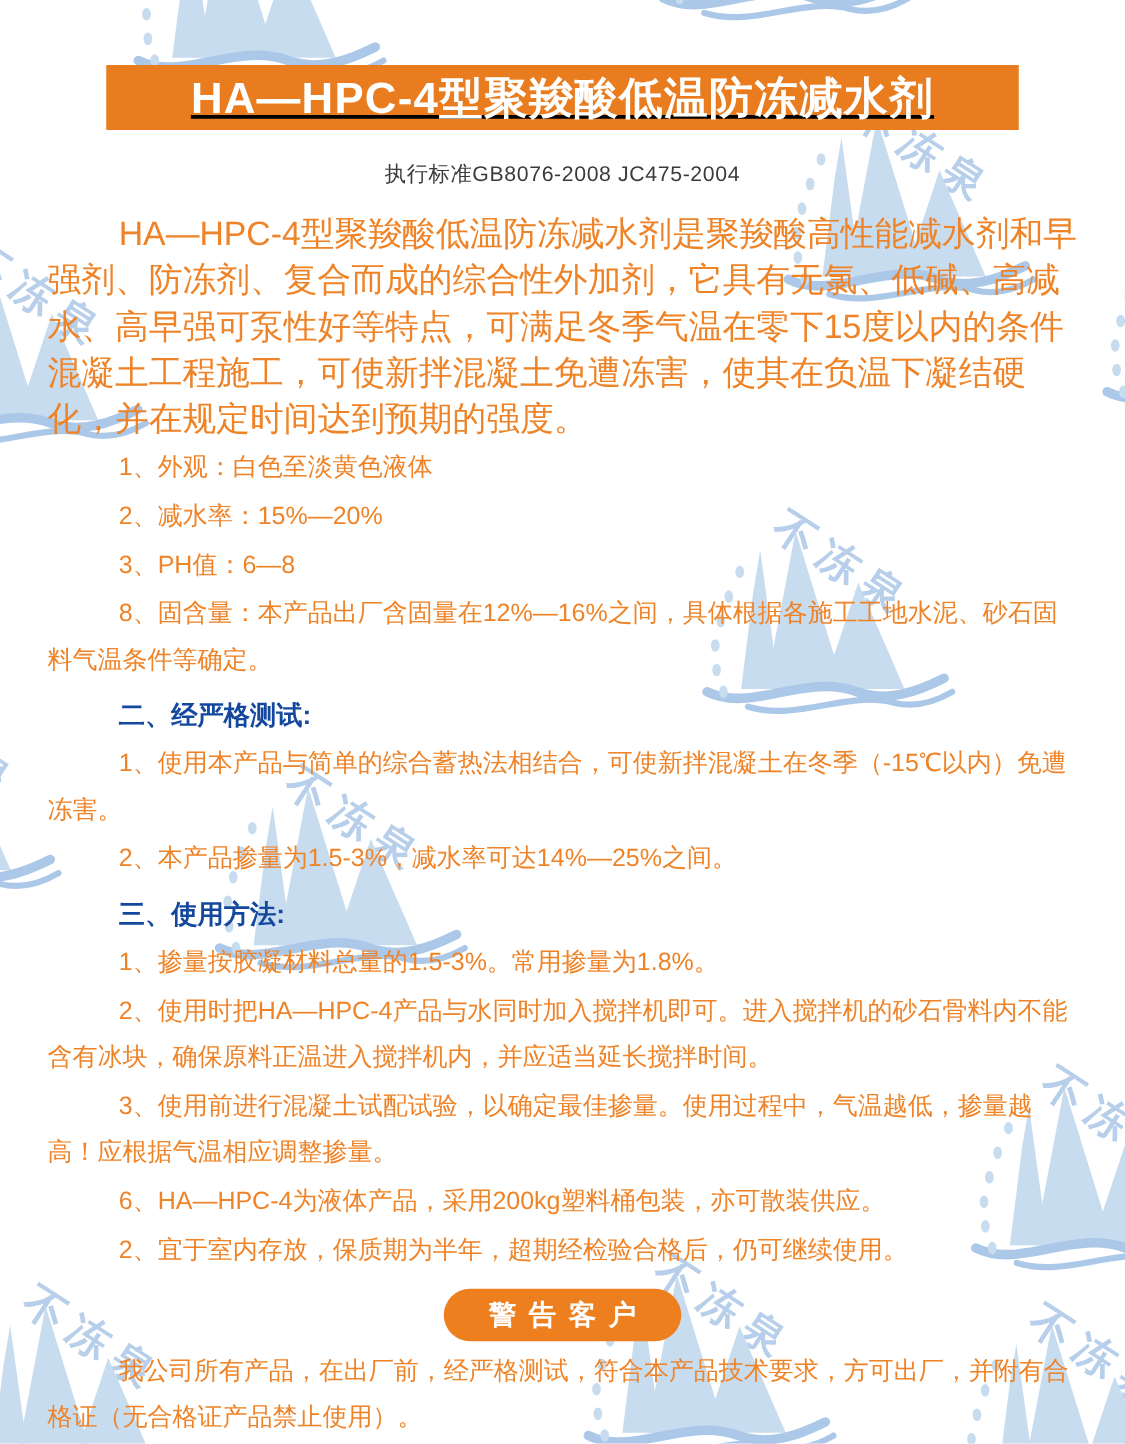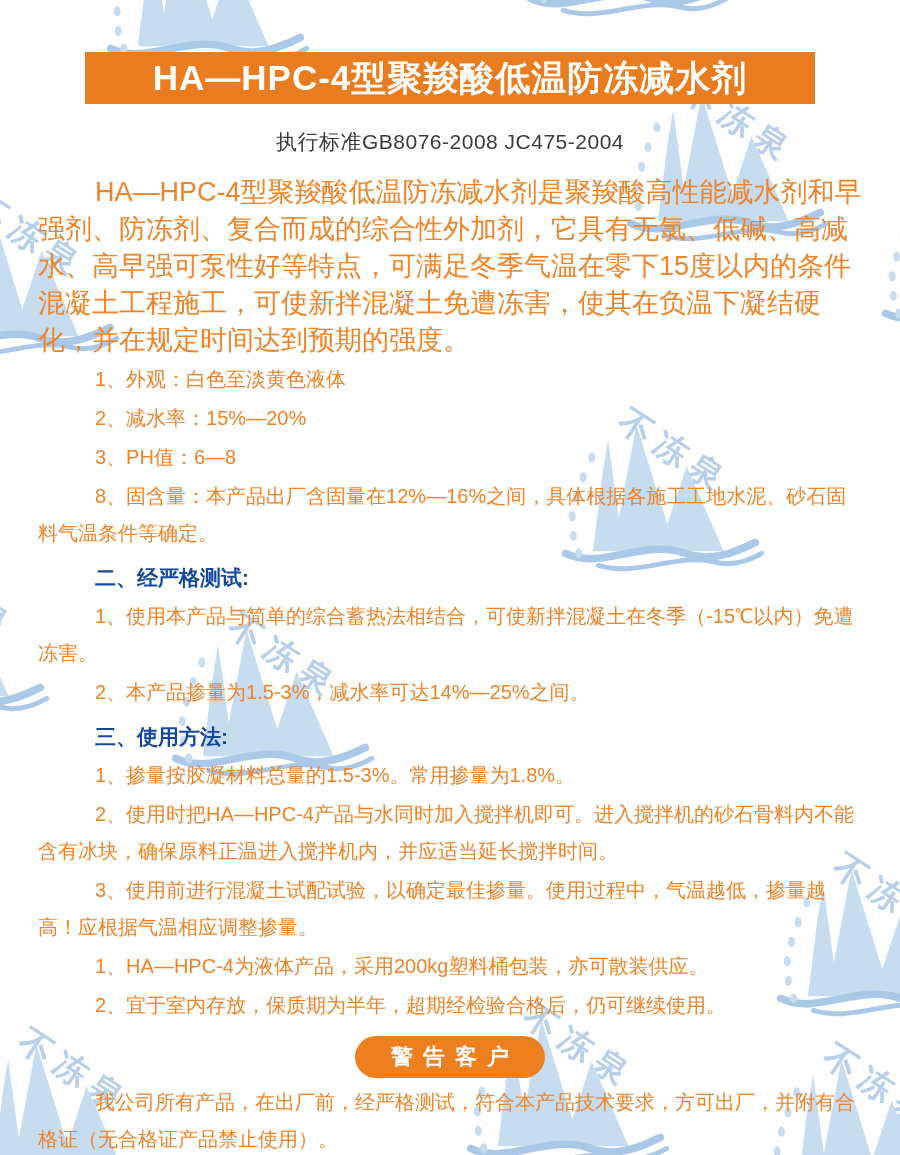--- a/index.html
+++ b/index.html
@@ -28,33 +28,34 @@
     padding: 0 38px;
   }
   .banner {
     margin: 52px auto 0 auto;
     width: 730px;
     height: 52px;
     background: var(--banner-bg, #E87C1E);
     display: flex;
     align-items: center;
     justify-content: center;
+    text-decoration: underline;
   }
   .banner h1 {
     color: #ffffff;
     font-size: 35px;
     font-weight: bold;
     letter-spacing: 1px;
     white-space: nowrap;
   }
   .standard {
     margin-top: 24px;
     text-align: center;
     color: var(--standard-text, #3B3B3B);
-    font-size: 21px;
+    font-size: 17px;
     letter-spacing: 0.5px;
   }
   .intro {
     margin-top: 18px;
     color: var(--body-text, #EF8327);
     font-size: 27px;
     line-height: 37px;
     text-indent: 57px;
   }
   .section-heading {
@@ -288,21 +289,21 @@
         <p class="item">2、减水率：15%—20%</p>
         <p class="item">3、PH值：6—8</p>
         <p class="item">8、固含量：本产品出厂含固量在12%—16%之间，具体根据各施工工地水泥、砂石固料气温条件等确定。</p>
         <div class="section-heading">二、经严格测试:</div>
         <p class="item">1、使用本产品与简单的综合蓄热法相结合，可使新拌混凝土在冬季（-15℃以内）免遭冻害。</p>
         <p class="item">2、本产品掺量为1.5-3%，减水率可达14%—25%之间。</p>
         <div class="section-heading">三、使用方法:</div>
         <p class="item">1、掺量按胶凝材料总量的1.5-3%。常用掺量为1.8%。</p>
         <p class="item">2、使用时把HA—HPC-4产品与水同时加入搅拌机即可。进入搅拌机的砂石骨料内不能含有冰块，确保原料正温进入搅拌机内，并应适当延长搅拌时间。</p>
         <p class="item">3、使用前进行混凝土试配试验，以确定最佳掺量。使用过程中，气温越低，掺量越高！应根据气温相应调整掺量。</p>
-        <p class="item">1、HA—HPC-4为液体产品，采用200kg塑料桶包装，亦可散装供应。</p>
+        <p class="item">6、HA—HPC-4为液体产品，采用200kg塑料桶包装，亦可散装供应。</p>
         <p class="item">2、宜于室内存放，保质期为半年，超期经检验合格后，仍可继续使用。</p>
       </div>
 
     <div class="btn-row">
       <button class="warning-btn">警告客户</button>
     </div>
 
     <p class="footer-note">我公司所有产品，在出厂前，经严格测试，符合本产品技术要求，方可出厂，并附有合格证（无合格证产品禁止使用）。</p>
 
   </div>

